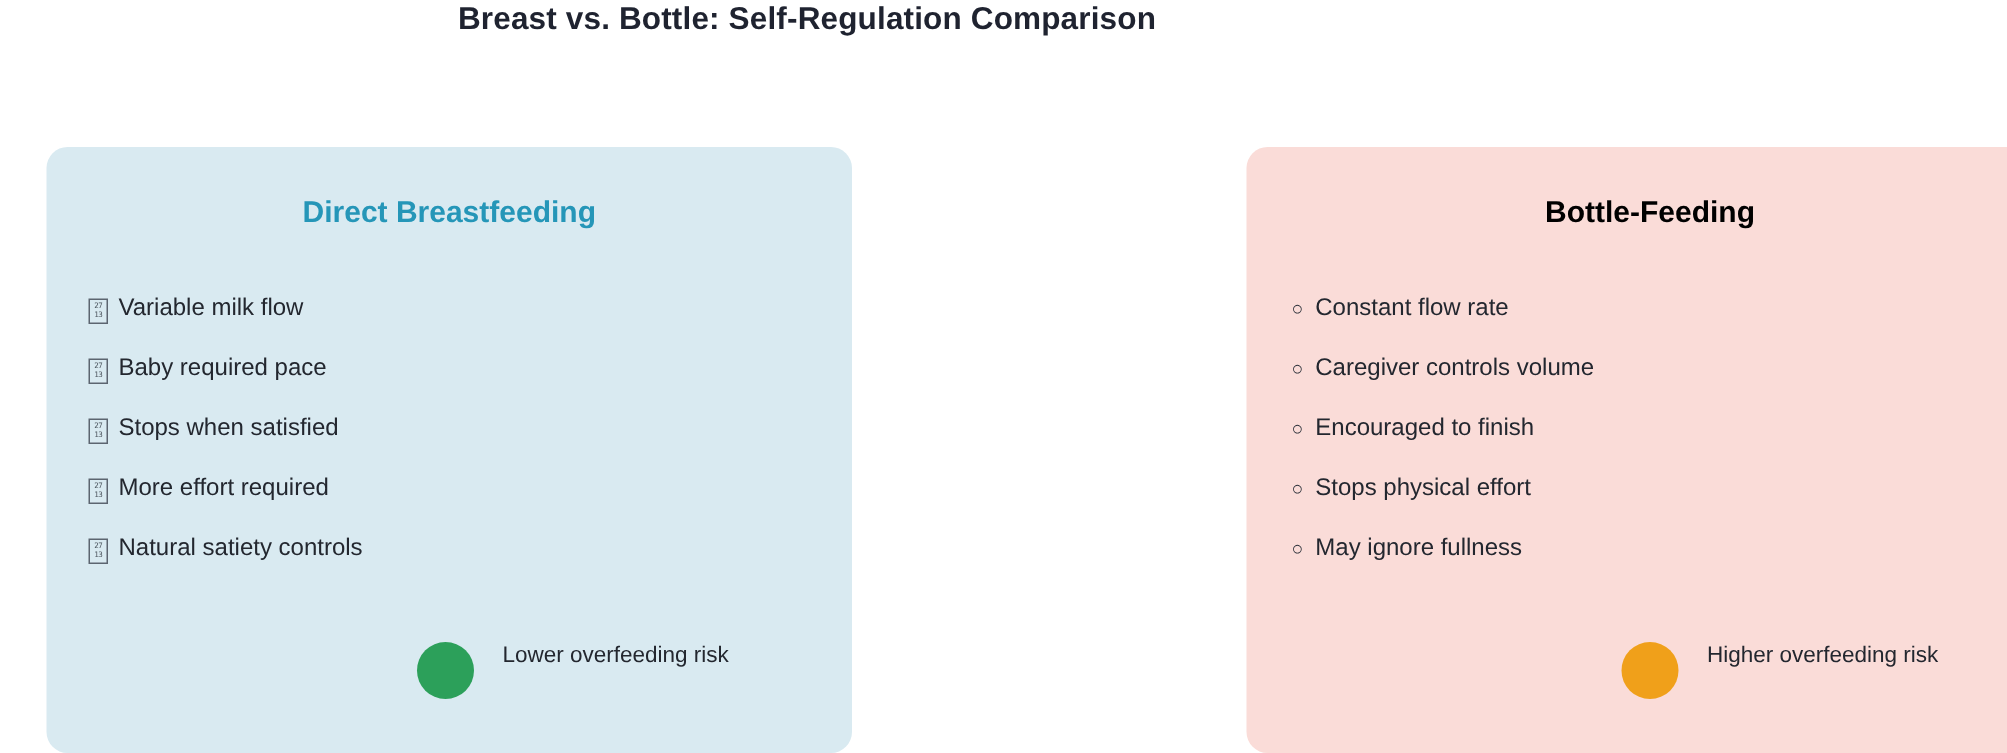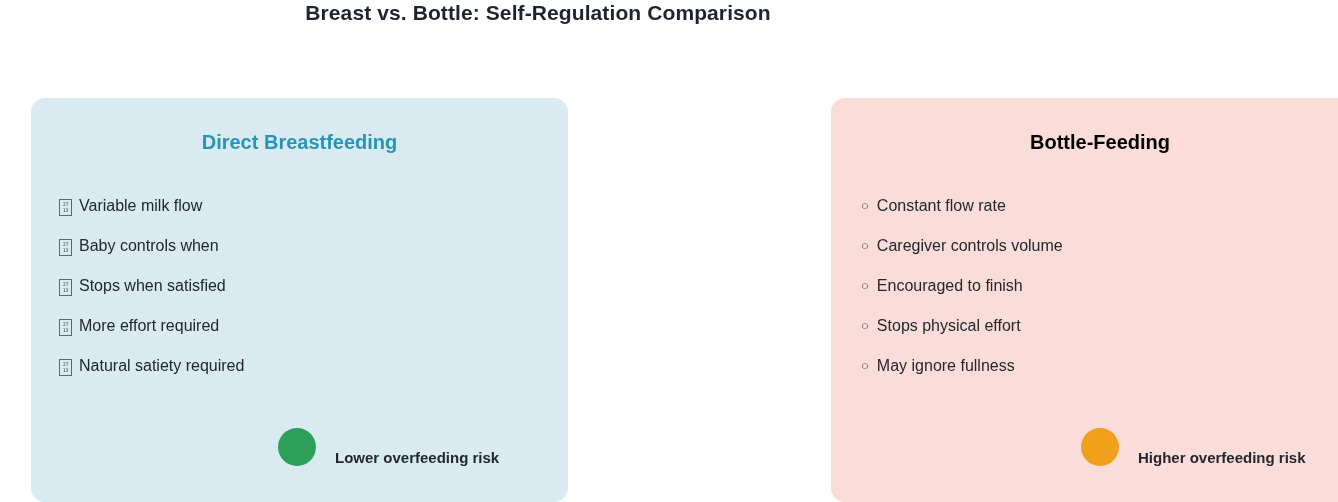--- a/index.html
+++ b/index.html
@@ -116,23 +116,22 @@
   .bullet-marker.hollow {
     font-size: 13px;
     color: #2a2f38;
     margin-right: 8px;
   }
 
   
   .card-footer {
     position: absolute;
     display: flex;
-    align-items: flex-end;
+    align-items: flex-start;
     bottom: 36px;
-    font-weight: bold;
   }
   #card-breastfeeding .card-footer { left: 247px; }
   #card-bottlefeeding .card-footer { left: 250px; }
 
   .footer-dot {
     width: 38px;
     height: 38px;
     border-radius: 50%;
     flex: 0 0 auto;
   }
@@ -163,21 +162,21 @@
         <span class="hexrow bot">13</span>
       </span>
       <span>Variable milk flow</span>
     </li>
 
     <li class="bullet-item">
       <span class="bullet-marker tofu">
         <span class="hexrow top">27</span>
         <span class="hexrow bot">13</span>
       </span>
-      <span>Baby controls when</span>
+      <span>Baby required pace</span>
     </li>
 
     <li class="bullet-item">
       <span class="bullet-marker tofu">
         <span class="hexrow top">27</span>
         <span class="hexrow bot">13</span>
       </span>
       <span>Stops when satisfied</span>
     </li>
 
@@ -187,21 +186,21 @@
         <span class="hexrow bot">13</span>
       </span>
       <span>More effort required</span>
     </li>
 
     <li class="bullet-item">
       <span class="bullet-marker tofu">
         <span class="hexrow top">27</span>
         <span class="hexrow bot">13</span>
       </span>
-      <span>Natural satiety required</span>
+      <span>Natural satiety controls</span>
     </li>
   </ul>
 
   <div class="card-footer">
     <div class="footer-dot" id="dot-lower-risk"></div>
     <div class="footer-label">Lower overfeeding risk</div>
   </div>
 </div>
 
 <div class="card" id="card-bottlefeeding">

